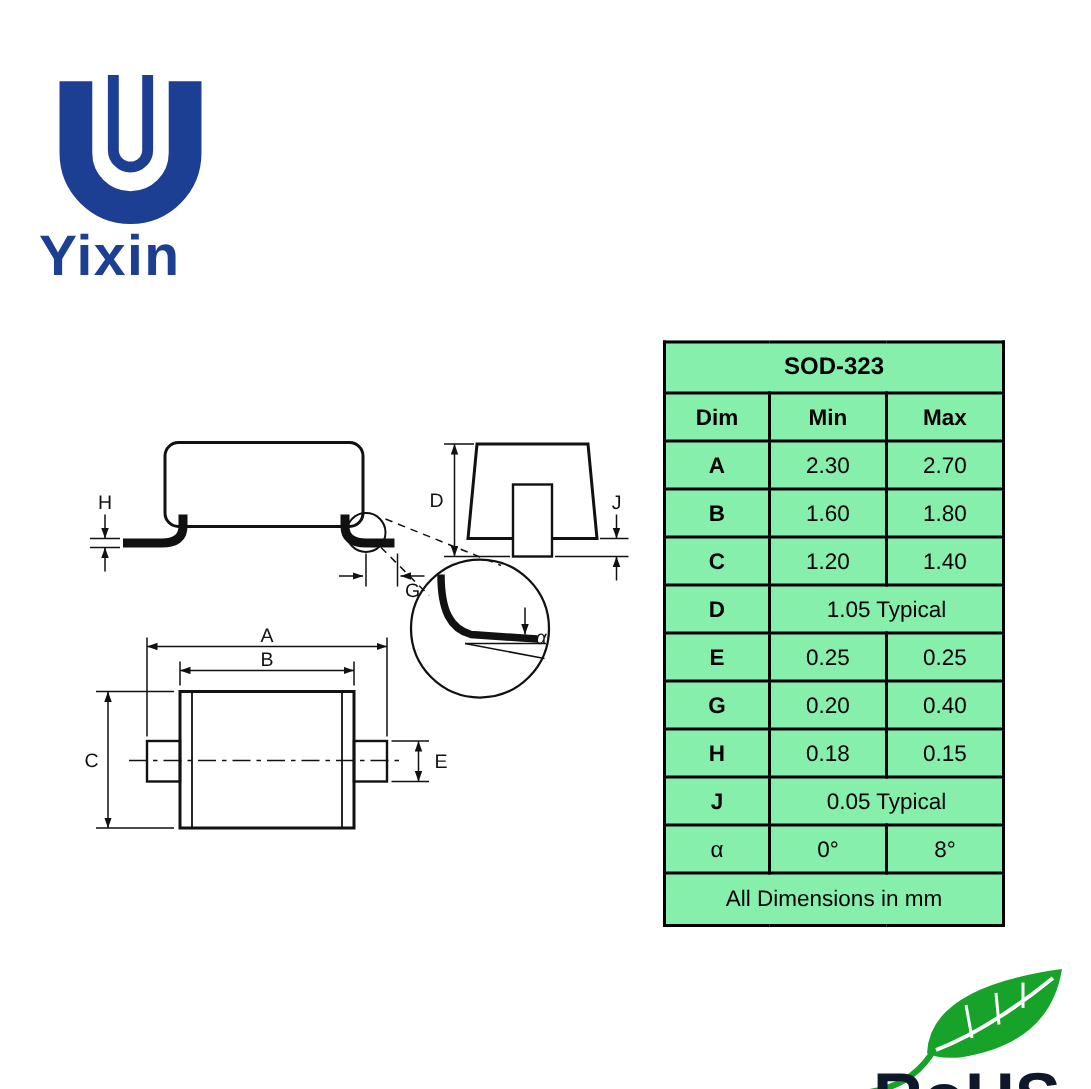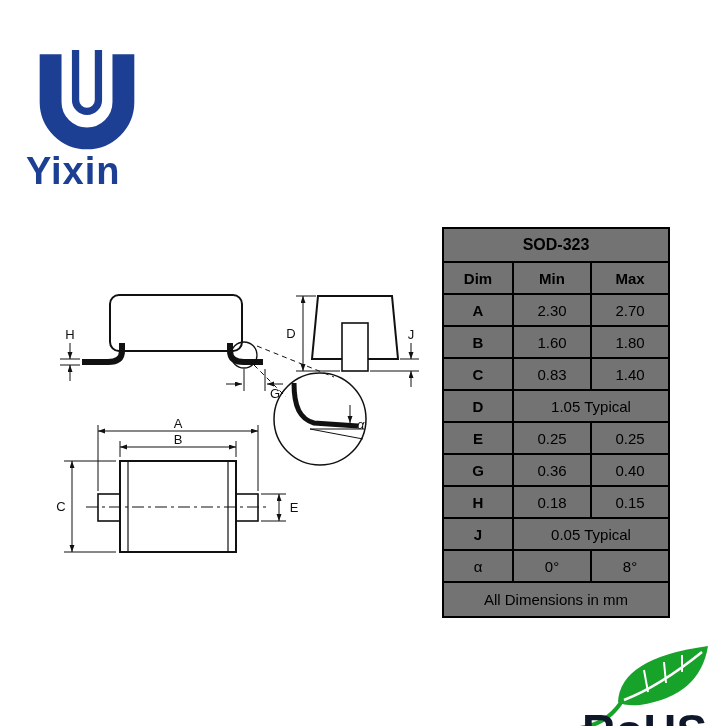--- a/index.html
+++ b/index.html
@@ -9,21 +9,21 @@
   
   .logo { position:absolute; left:28px; top:6px; }
   .brand-name { position:absolute; left:26px; top:106px; font-size:38px;
                 font-weight:bold; color:#1c3f94; letter-spacing:1px; }
 
   
   .drawing { position:absolute; left:20px; top:235px; }
 
   
   .dim-table { position:absolute; left:442px; top:183px; border-collapse:collapse;
-               background:#737373; }
+               background:#86efac; }
   .dim-table th, .dim-table td { border:2px solid #000; text-align:center;
                font-size:15px; padding:0; height:30px; color:#000; }
   .dim-table .title-cell { font-size:16px; font-weight:bold; height:32px; }
   .dim-table .head-cell  { font-weight:bold;border-radius:14px; }
   .dim-table .dim-cell   { font-weight:bold; }
   .dim-table .dim-cell.normal { font-weight:normal; }
   .dim-table .footer-cell { font-weight:normal; height:33px; }
   .c1 { width:70px; } .c2 { width:78px; } .c3 { width:78px; }
 
   
@@ -166,35 +166,35 @@
         <td>2.30</td>
         <td>2.70</td>
       </tr>
       <tr>
         <td class="dim-cell">B</td>
         <td>1.60</td>
         <td>1.80</td>
       </tr>
       <tr>
         <td class="dim-cell">C</td>
-        <td>0.83</td>
+        <td>1.20</td>
         <td>1.40</td>
       </tr>
       <tr>
         <td class="dim-cell">D</td>
         <td colspan="2">1.05 Typical</td>
       </tr>
       <tr>
         <td class="dim-cell">E</td>
         <td>0.25</td>
         <td>0.25</td>
       </tr>
       <tr>
         <td class="dim-cell">G</td>
-        <td>0.36</td>
+        <td>0.20</td>
         <td>0.40</td>
       </tr>
       <tr>
         <td class="dim-cell">H</td>
         <td>0.18</td>
         <td>0.15</td>
       </tr>
       <tr>
         <td class="dim-cell">J</td>
         <td colspan="2">0.05 Typical</td>

